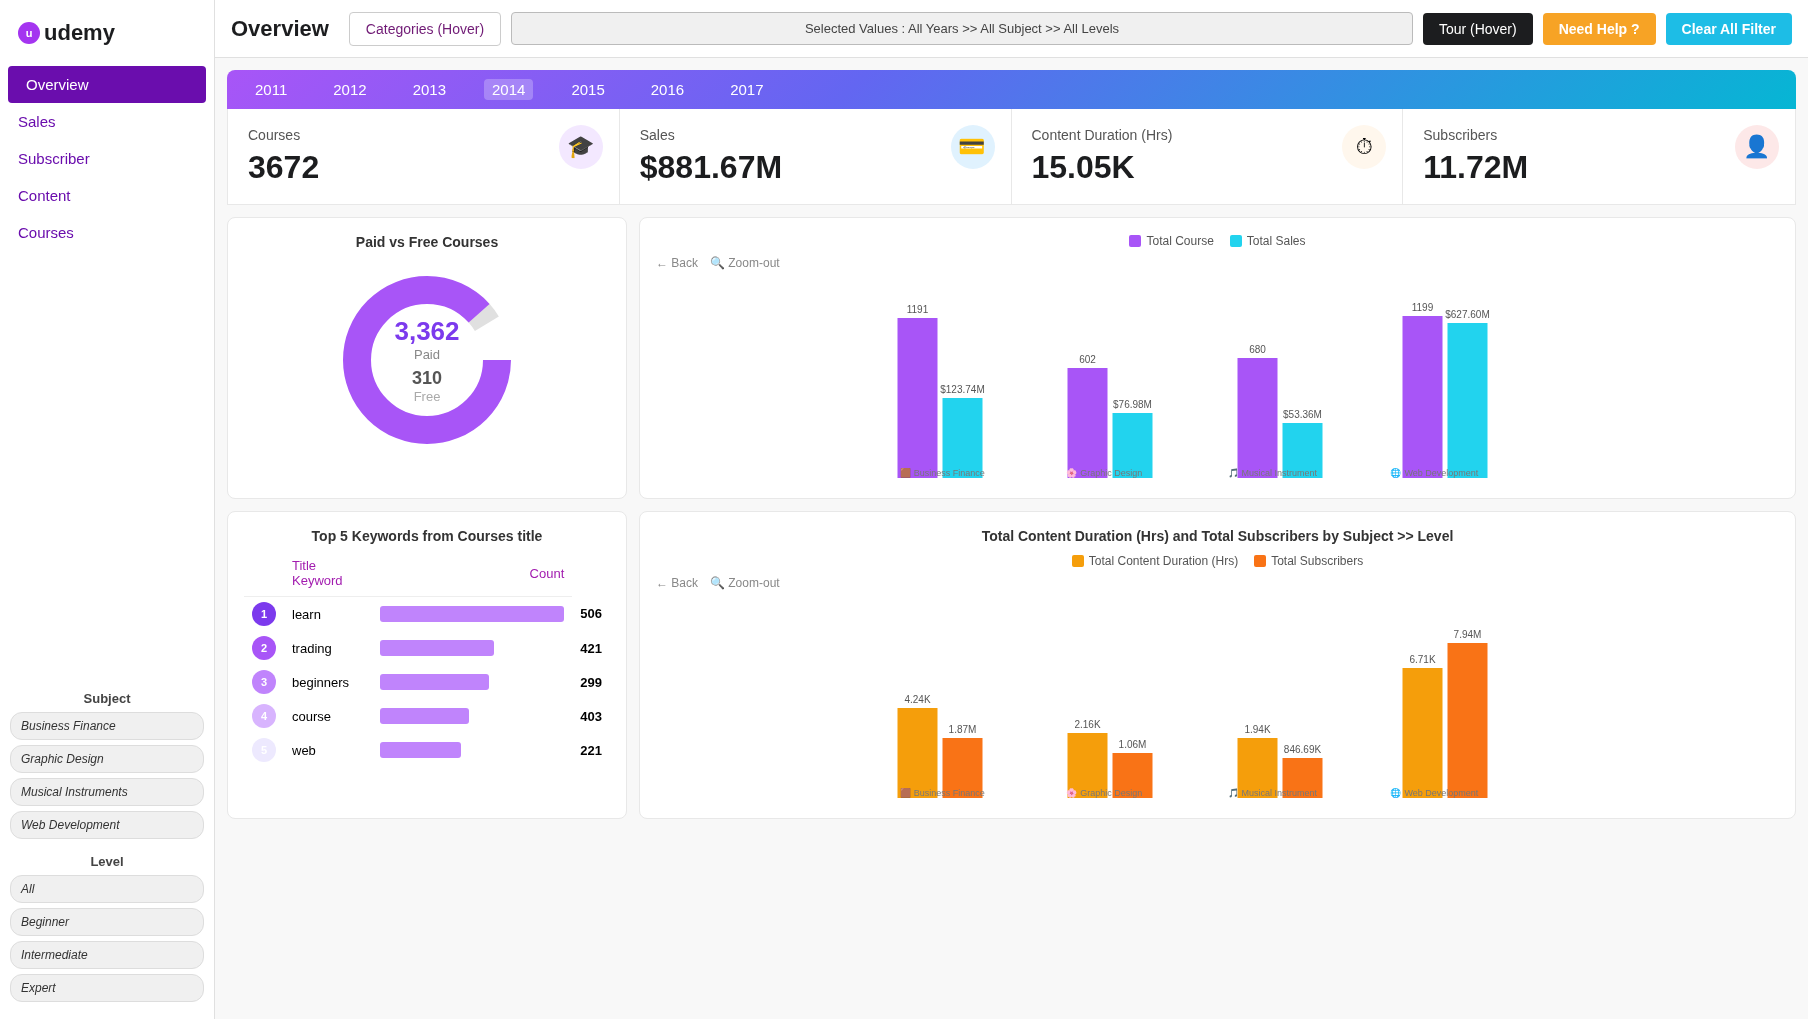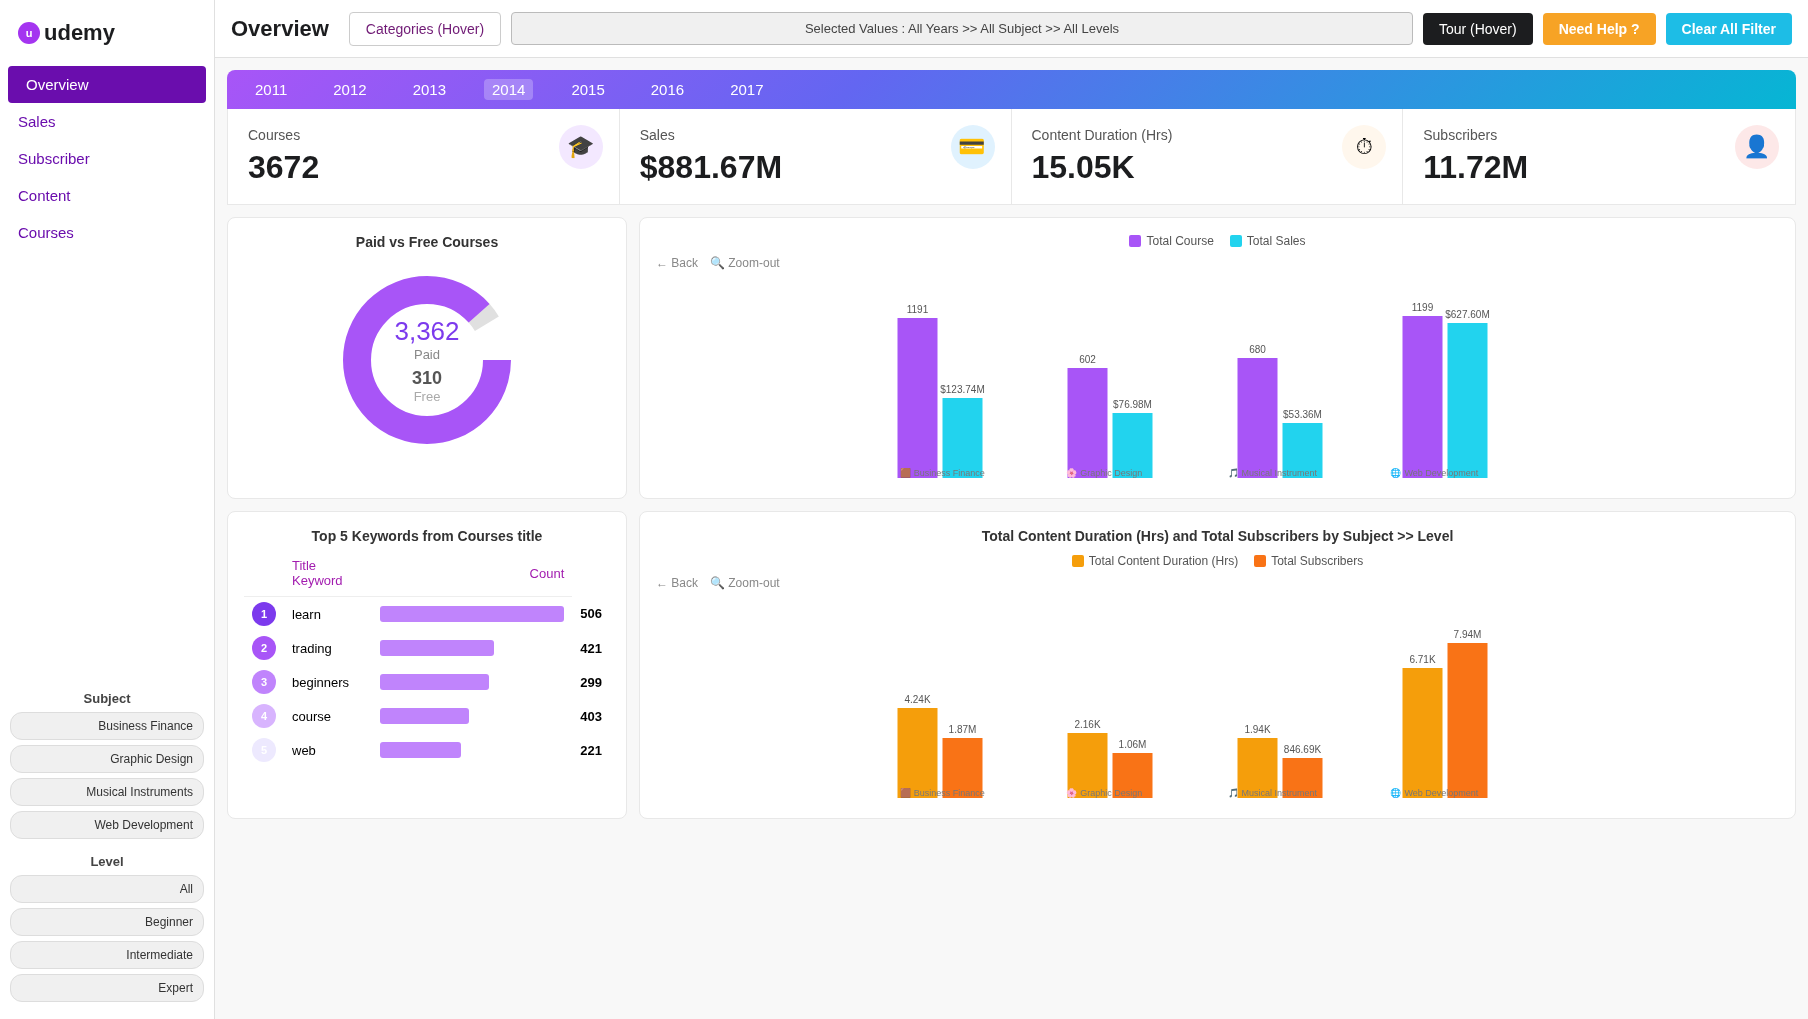--- a/index.html
+++ b/index.html
@@ -58,21 +58,22 @@
       display: block;
       width: 100%;
       padding: 6px 10px;
       margin-bottom: 5px;
       background: #f0f0f0;
       border: 1px solid #ddd;
       border-radius: 12px;
       font-size: 12px;
       color: #333;
       cursor: pointer;
-      text-align: right;
+      text-align: left;
+      font-style: italic;
     }
 
     
     #main {
       flex: 1;
       display: flex;
       flex-direction: column;
       overflow: hidden;
     }
 
@@ -230,21 +231,21 @@
       position: relative;
     }
     .donut-svg { overflow: visible; }
     .donut-center {
       position: absolute;
       text-align: center;
       pointer-events: none;
     }
     .donut-center-value {
       font-size: 26px;
-      font-weight: 400;
+      font-weight: 700;
       color: #7c3aed;
     }
     .donut-center-label {
       font-size: 13px;
       color: #888;
     }
     .donut-center-value2 {
       font-size: 18px;
       font-weight: 600;
       color: #555;

